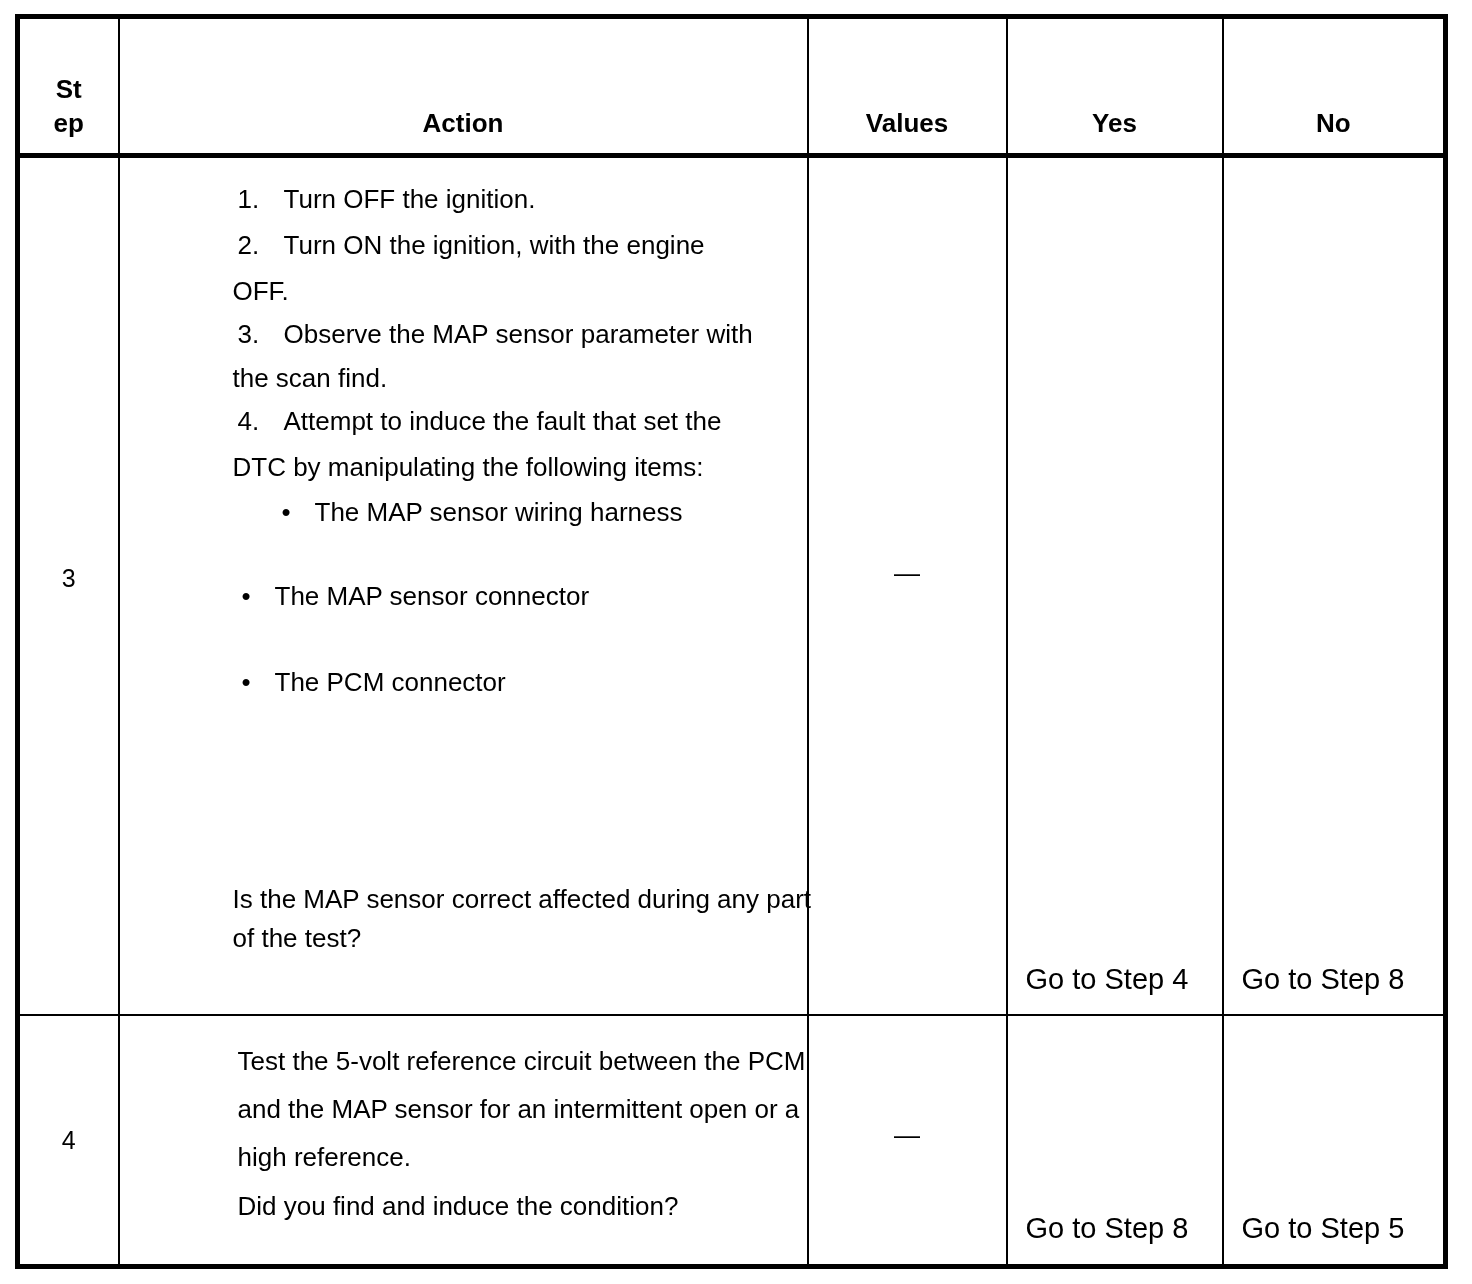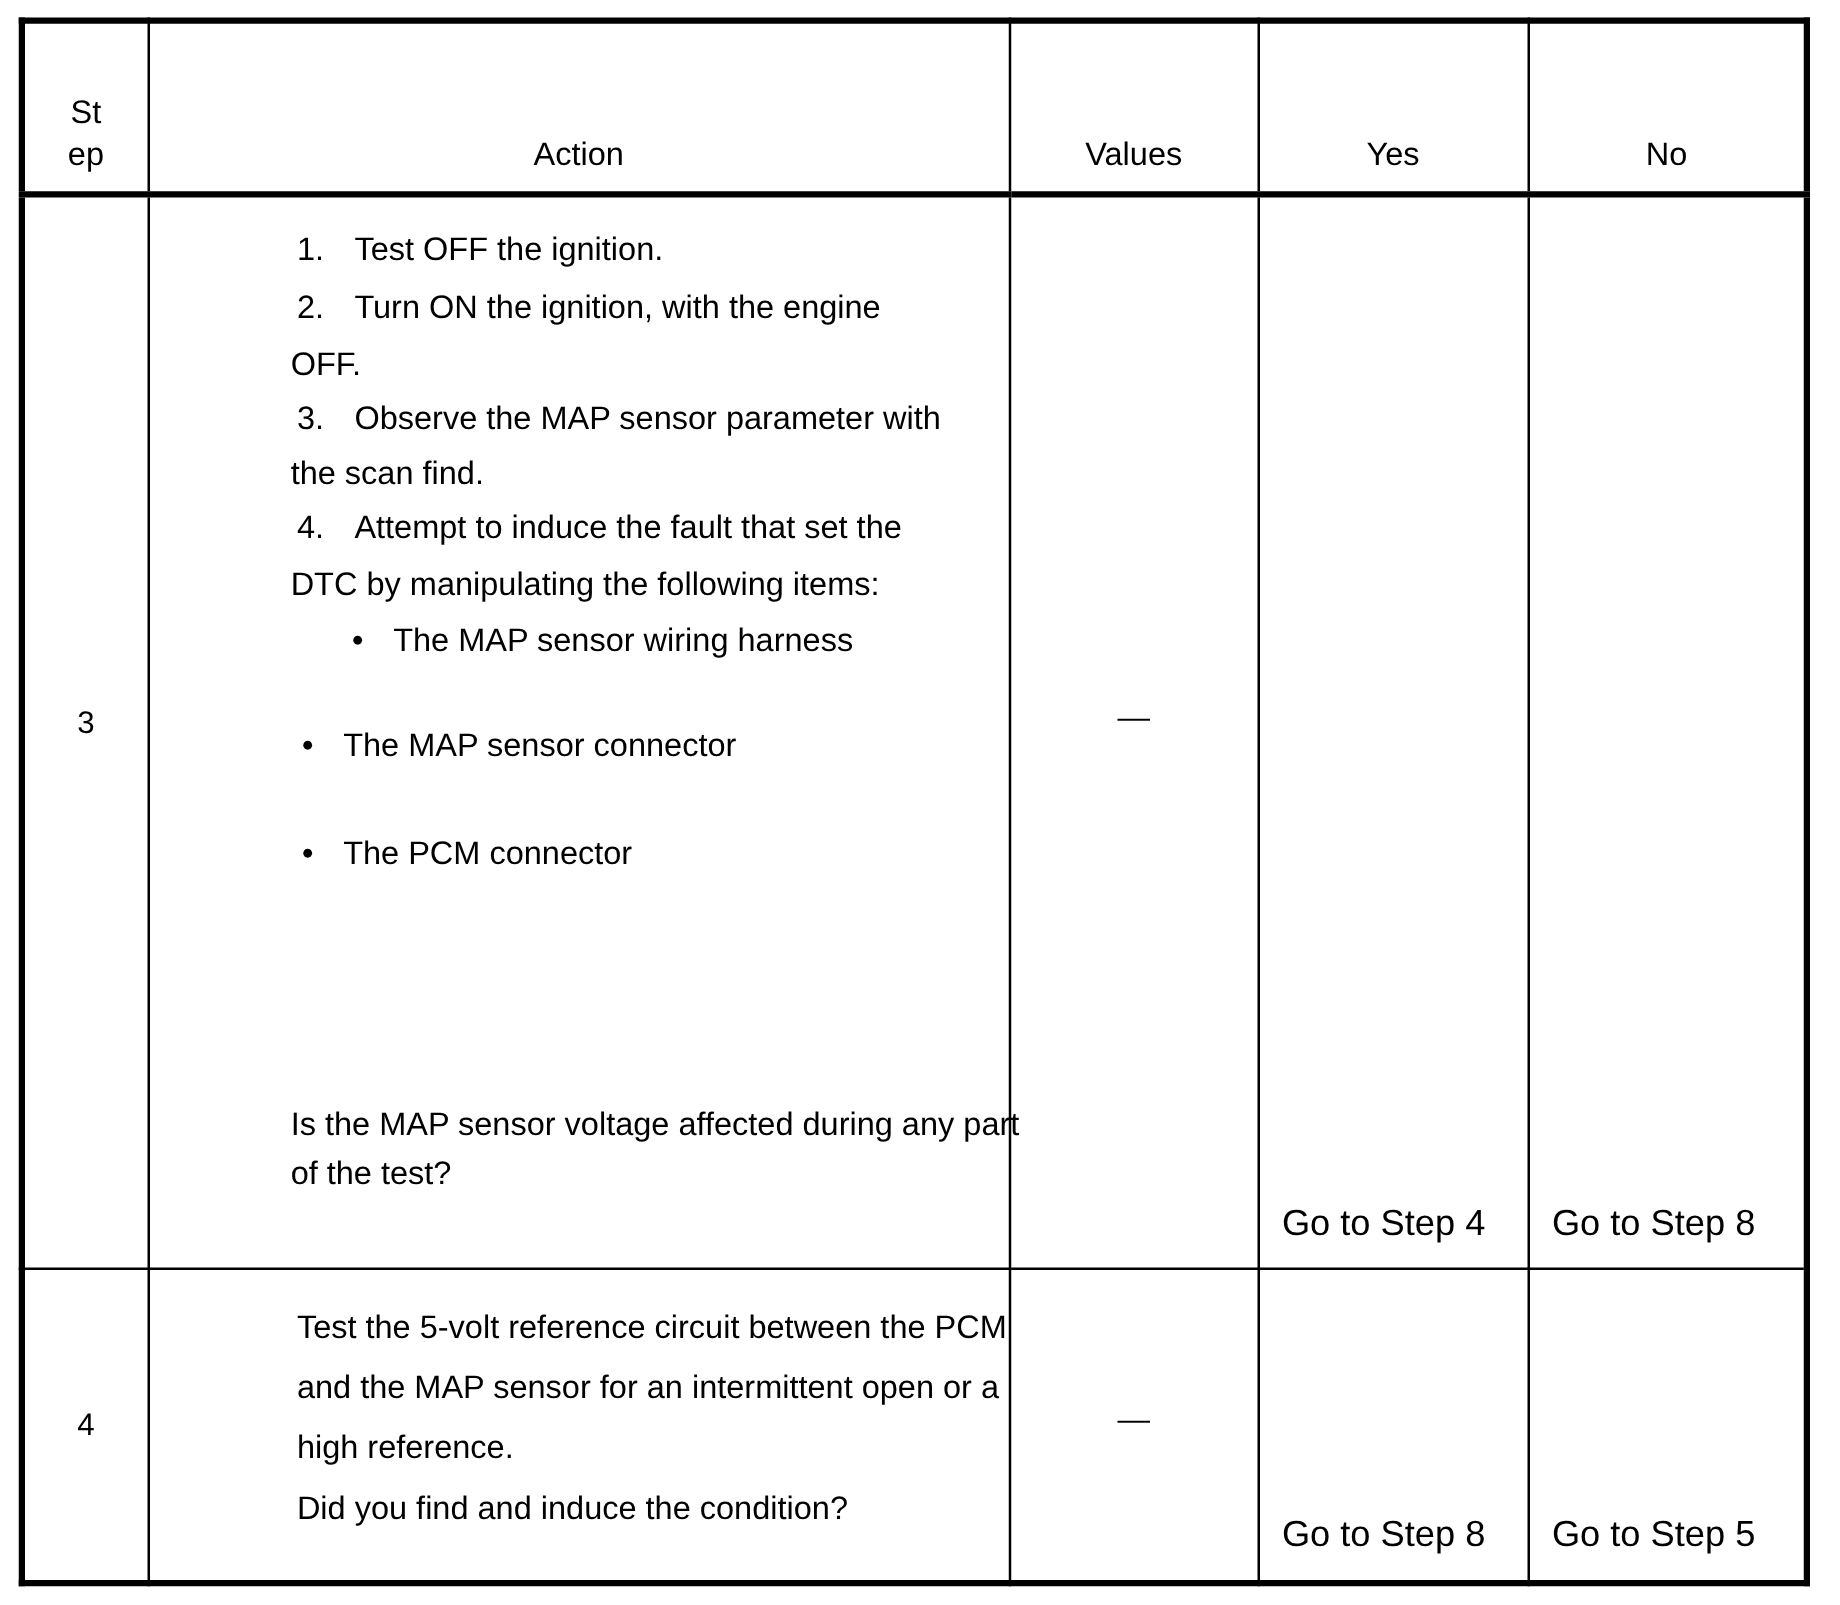--- a/index.html
+++ b/index.html
@@ -52,21 +52,21 @@
   col.c-action { width: 689px; }
   col.c-values { width: 199px; }
   col.c-yes    { width: 216px; }
   col.c-no     { width: 223px; }
 
   
   .hdr-row th {
     height: 134px;
     vertical-align: bottom;
     text-align: center;
-    font-weight: normal;
+    font-weight: bold;
     font-size: 26px;
     border-bottom: 5px solid #000;
   }
   .hdr-row th .hlabel {
     display: block;
     padding-bottom: 12px;
     line-height: 1.30;
   }
   .hdr-step .hlabel {
     line-height: 1.55;
@@ -235,21 +235,21 @@
 
       <tr class="row3">
         <td class="cell-step">
           <span class="stepnum">3</span>
         </td>
 
         <td class="cell-action">
           <div class="action-body">
 
             <div class="num-item l-n1">
-              <span class="marker">1.</span><span>Test OFF the ignition.</span>
+              <span class="marker">1.</span><span>Turn OFF the ignition.</span>
             </div>
 
             <div class="num-item l-n2">
               <span class="marker">2.</span><span>Turn ON the ignition, with the engine</span>
             </div>
             <div class="cont-line l-c2">OFF.</div>
 
             <div class="num-item l-n3">
               <span class="marker">3.</span><span>Observe the MAP sensor parameter with</span>
             </div>
@@ -265,21 +265,21 @@
             </div>
 
             <div class="bullet-item bullet-shallow l-b2">
               <span class="bdot">•</span><span>The MAP sensor connector</span>
             </div>
 
             <div class="bullet-item bullet-shallow l-b3">
               <span class="bdot">•</span><span>The PCM connector</span>
             </div>
 
-            <div class="q-line l-q1">Is the MAP sensor voltage affected during any part</div>
+            <div class="q-line l-q1">Is the MAP sensor correct affected during any part</div>
             <div class="q-line l-q2">of the test?</div>
 
           </div>
         </td>
 
         <td class="cell-values">
           <span class="dash">—</span>
         </td>
 
         <td class="cell-branch">

